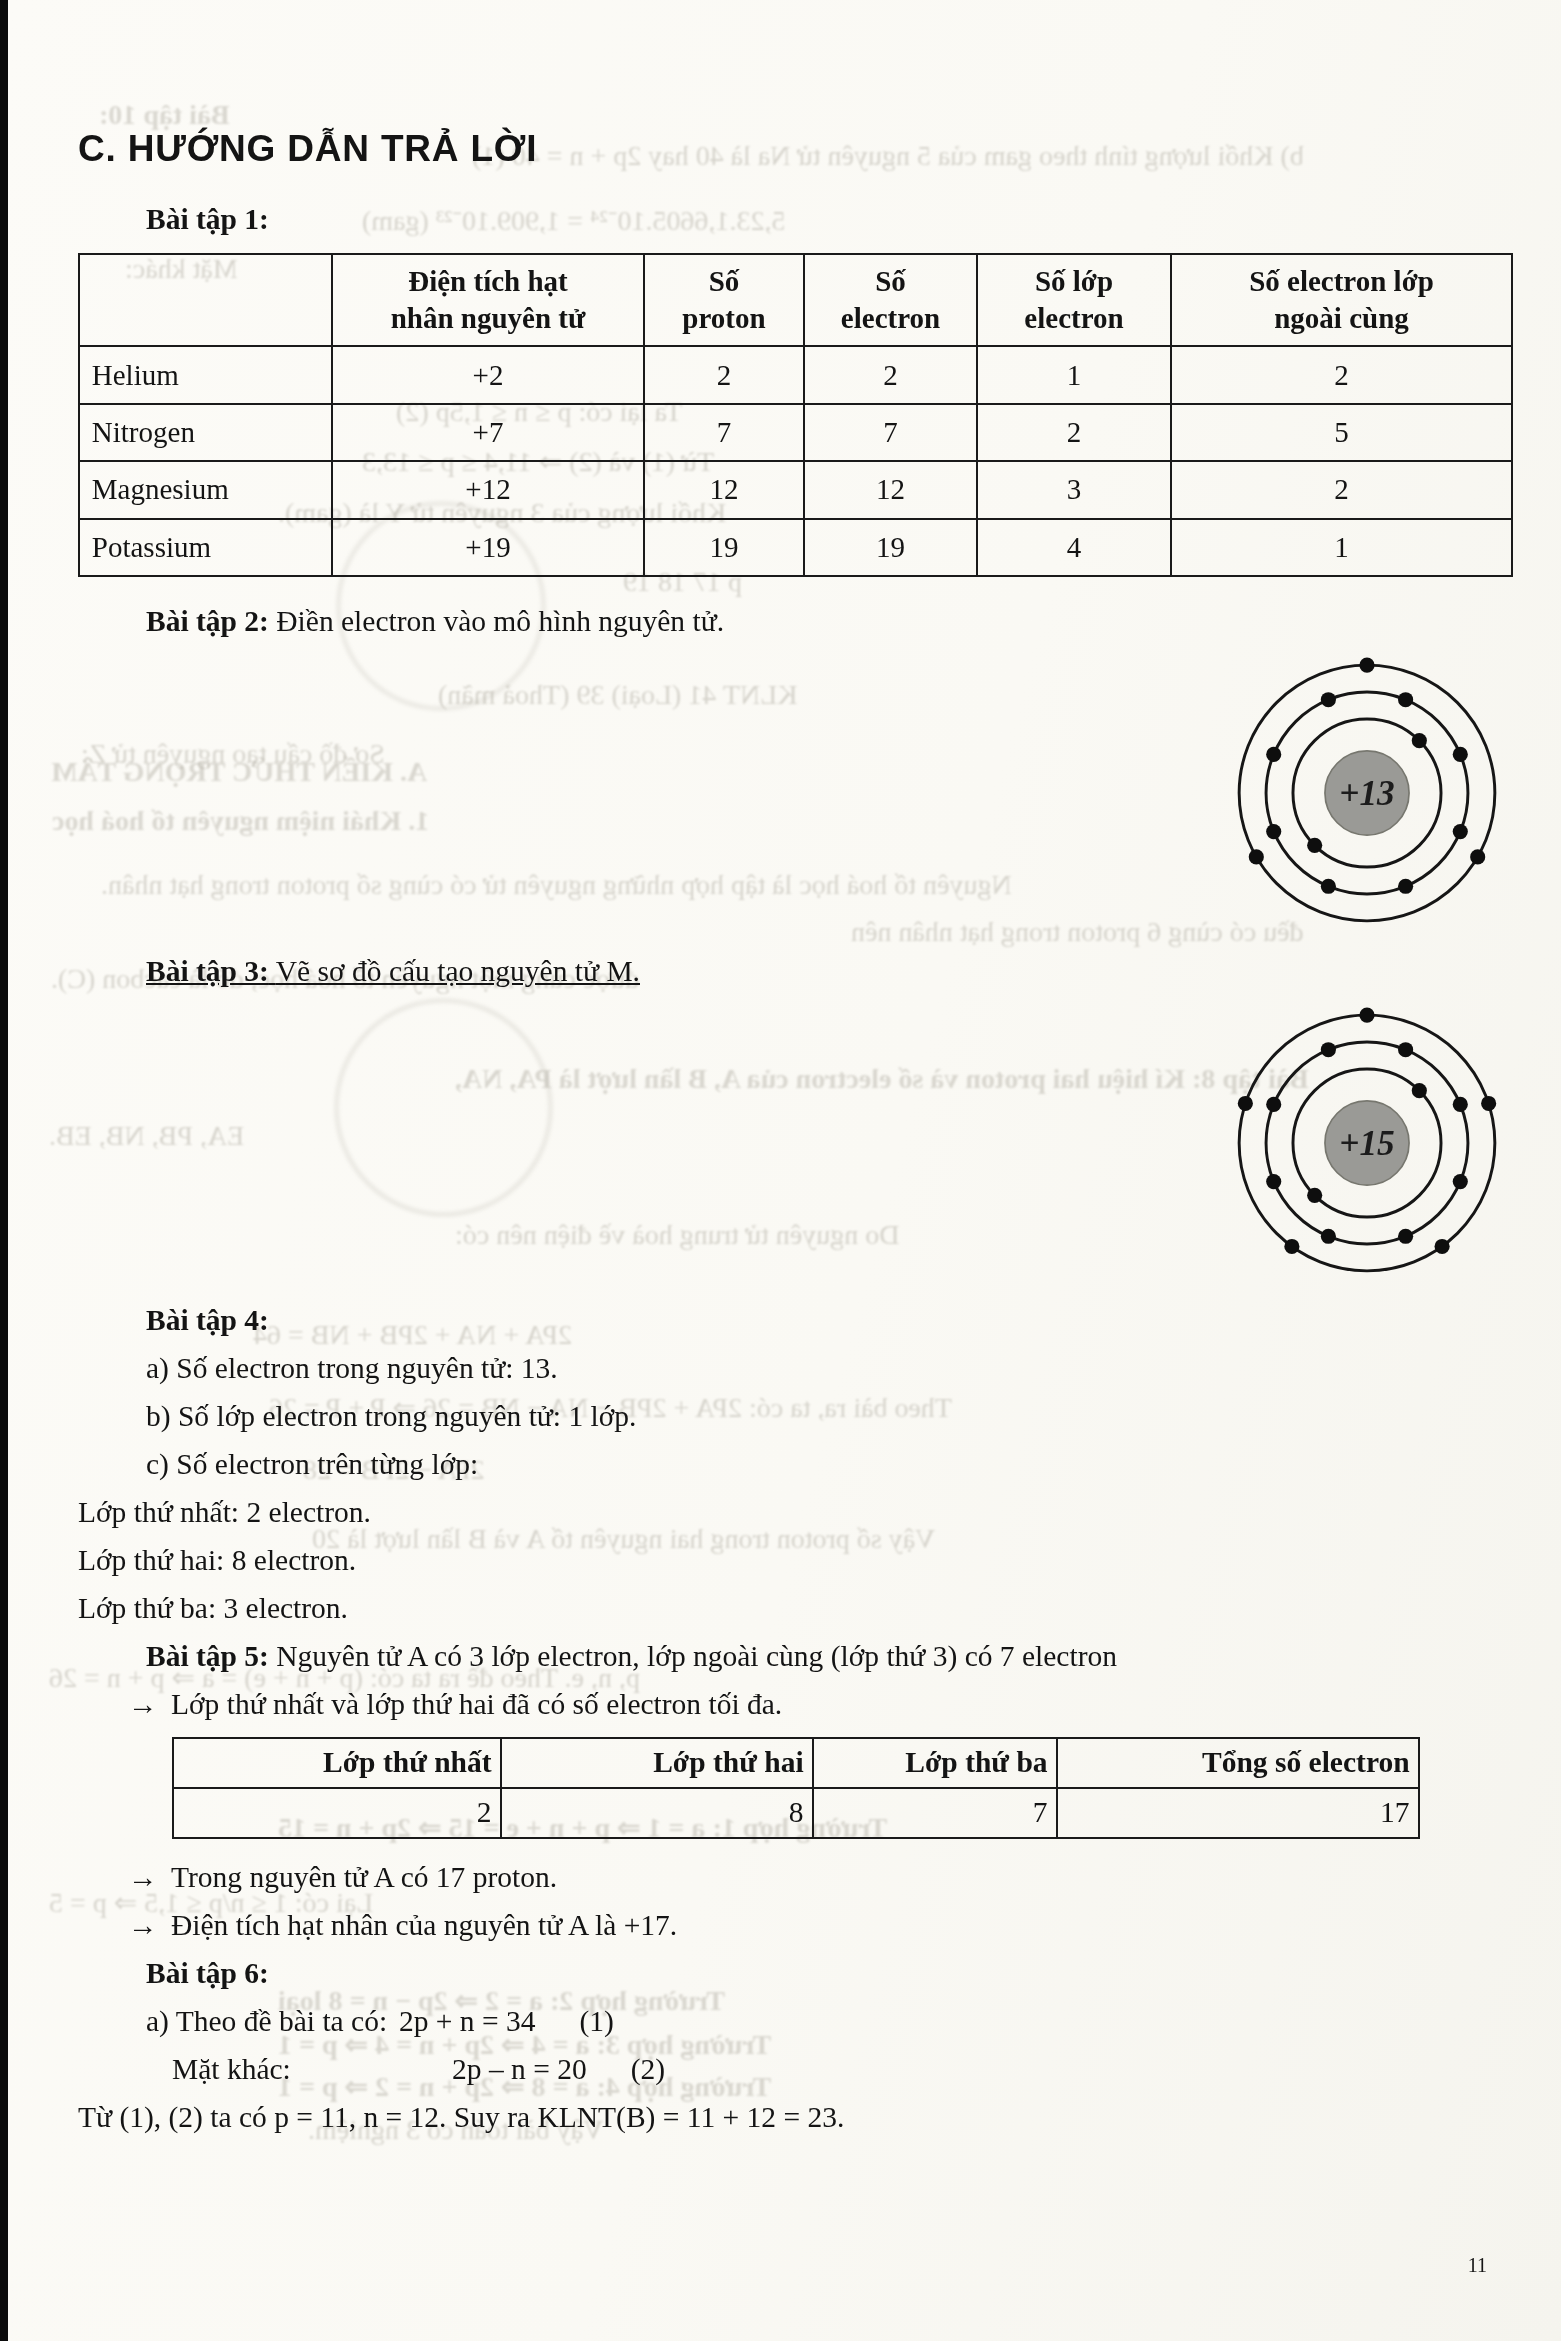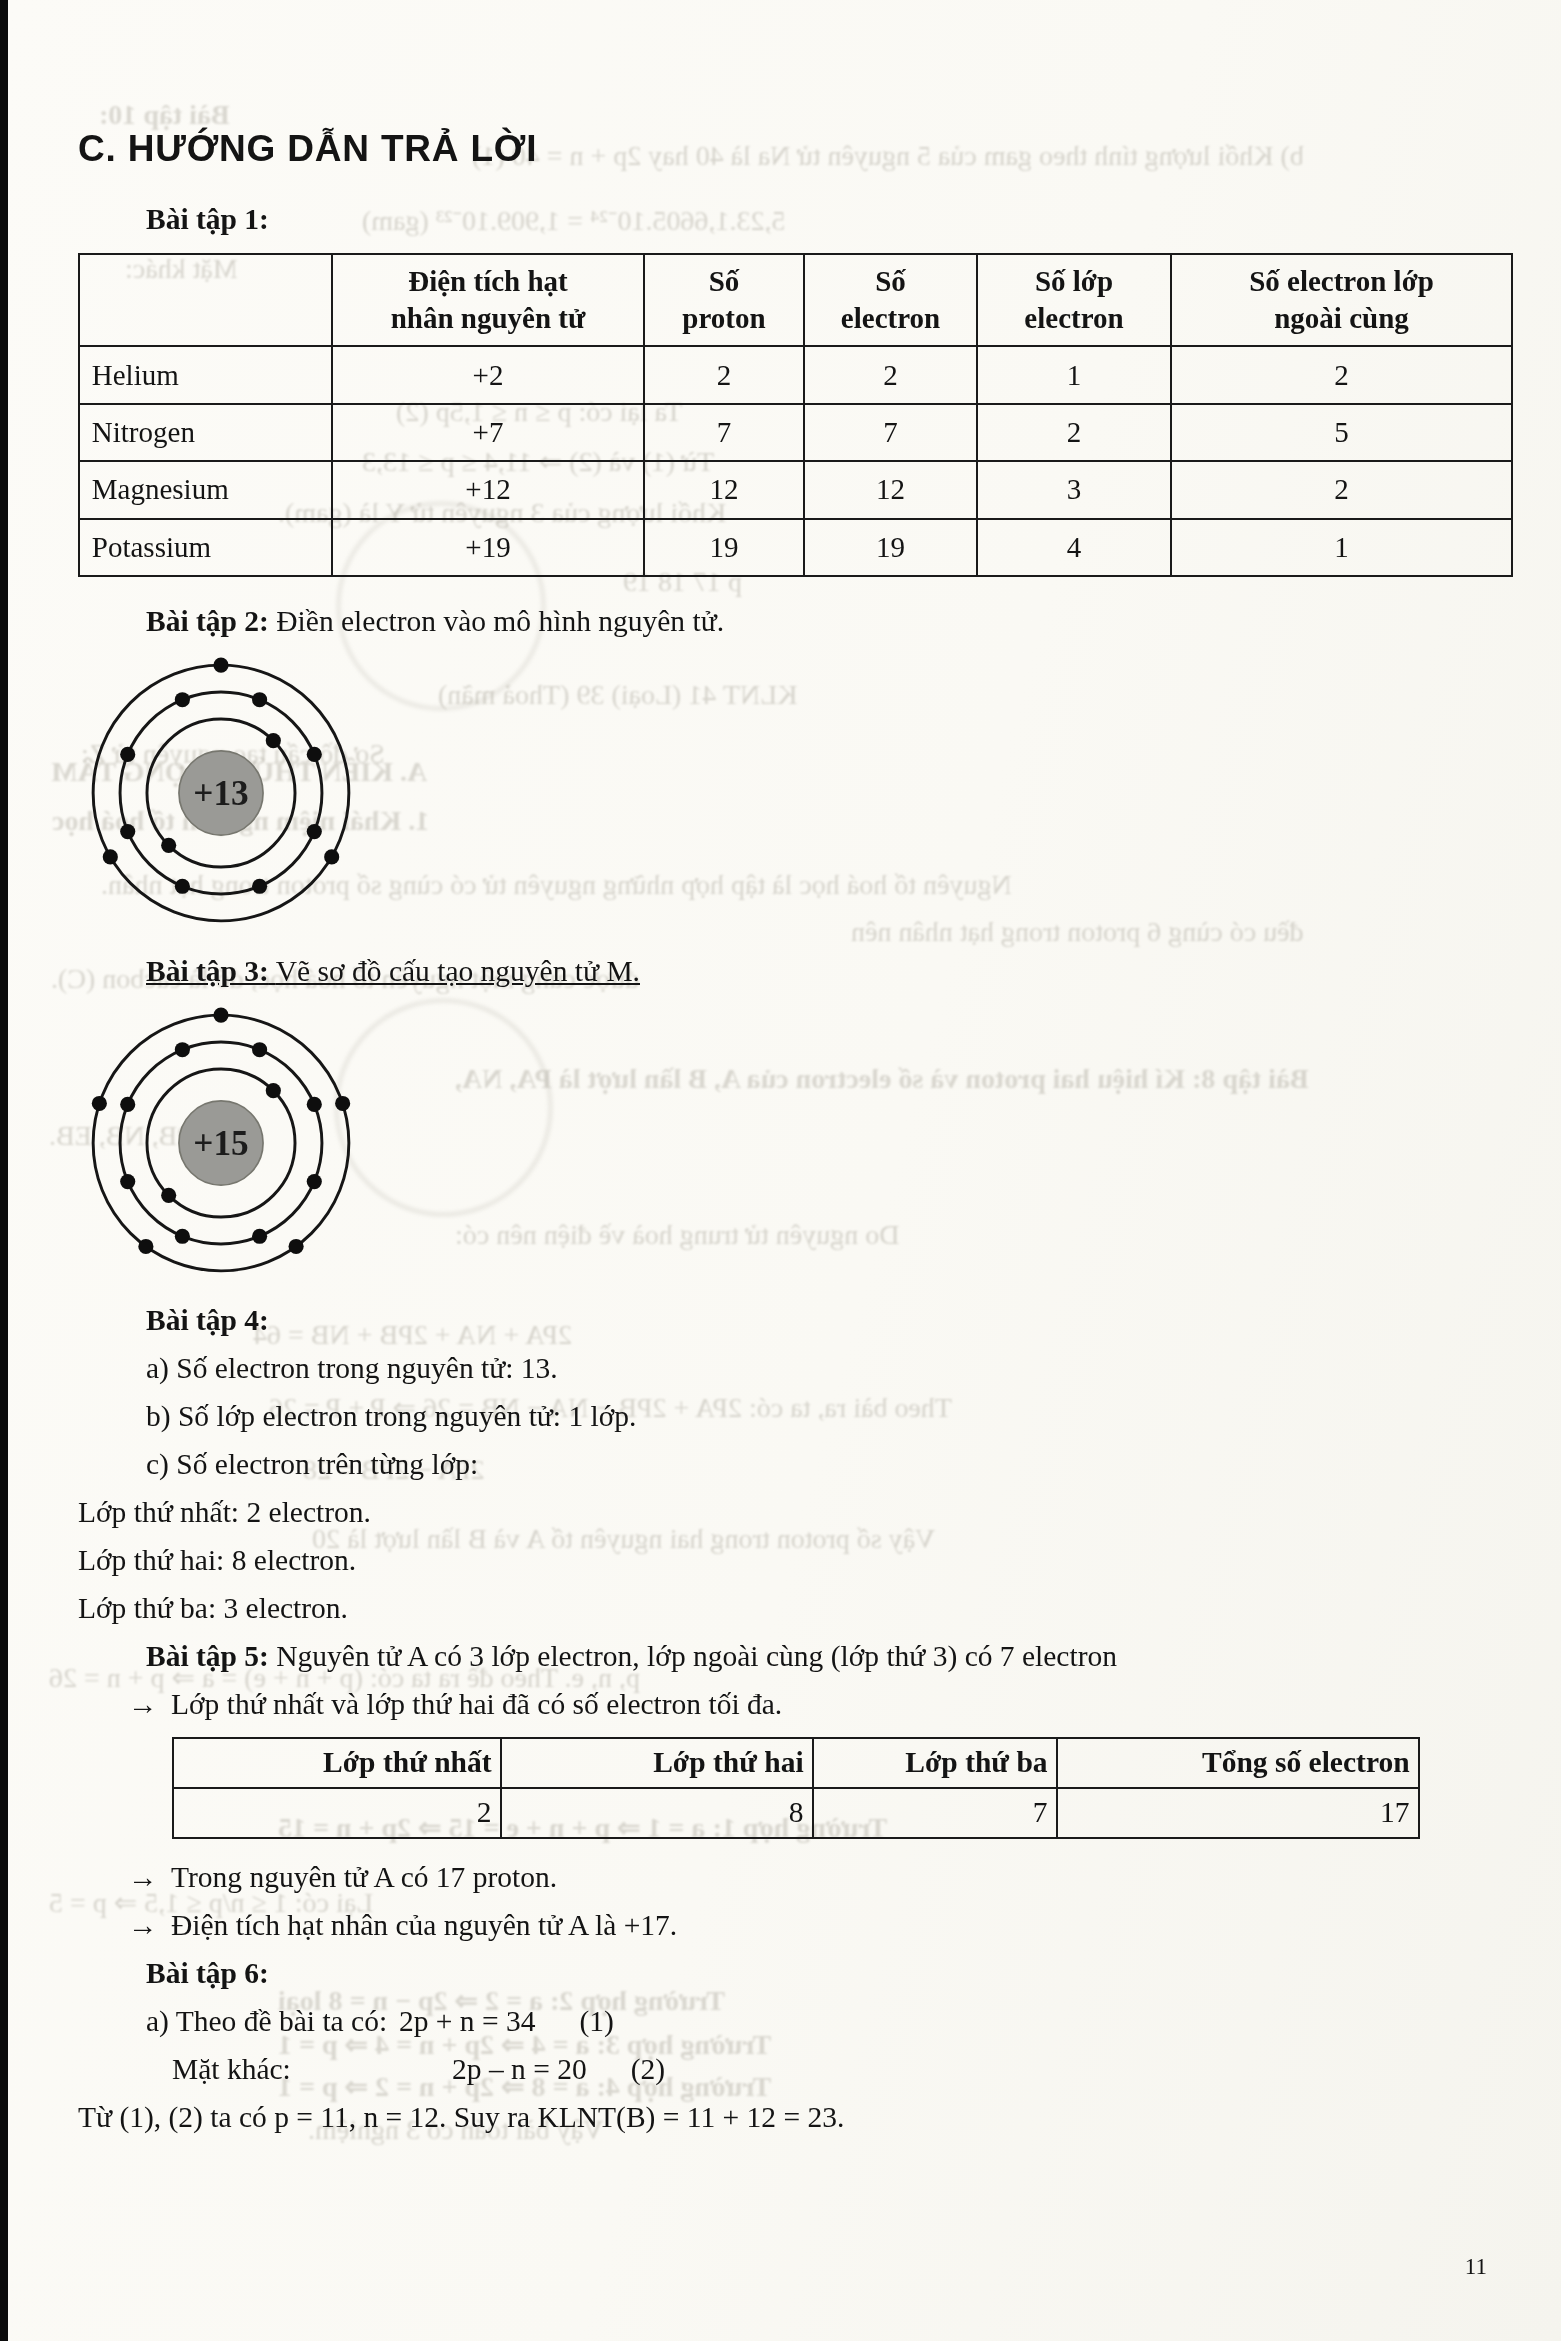--- a/index.html
+++ b/index.html
@@ -27,34 +27,34 @@
   .t1{width:1432px;margin:1.7px 0 20px 0;font-size:29px;table-layout:fixed;}
   .t1 th,.t1 td{border:2.5px solid #1a1a1a;text-align:center;padding:6.7px 5px;}
   .t1 th{font-weight:bold;white-space:pre-line;line-height:37px;padding:8.4px 5px;}
   .t1 td{height:42px;}
   .t1 td.name-cell{text-align:left;padding-left:11.8px;}
 
   .t2{width:1246px;margin:8.4px 0 13.5px 94px;font-size:29.5px;table-layout:fixed;}
   .t2 th,.t2 td{border:2.5px solid #1a1a1a;text-align:right;padding:7.6px 8.4px;}
   .t2 th{font-weight:bold;}
 
-  .atom-wrap{text-align:left;margin:5px 0 6.7px 0;}
+  .atom-wrap{text-align:right;margin:5px 0 6.7px 0;font-style:italic;}
   svg .shell{fill:none;stroke:#161616;stroke-width:3.5px;}
   svg .nucleus{fill:#9a9a96;stroke:#77776f;stroke-width:2px;}
   svg .nucleus-label{font-family:"Liberation Serif",serif;font-size:42px;font-weight:bold;fill:#1c1c1c;}
   svg .electron{fill:#0e0e0e;}
 
   .arrow-line{margin-left:50px;}
   .arrow{display:inline-block;margin-right:13.5px;}
 
   .eq{margin-left:11.8px;}
   .eq-num{margin-left:44px;}
   .eq-label-b{display:inline-block;margin-left:94px;width:280px;}
 
-  .page-number{position:absolute;right:74px;top:2254px;font-size:23px;z-index:2;margin-left:48px;}
+  .page-number{position:absolute;right:74px;top:2254px;font-size:20px;z-index:2;margin-left:48px;}
 </style>
 </head>
 <body>
 
 <div class="page">
   <div class="scan-edge"></div>
   <div class="bleed-layer" id="bleed-layer">
       <div class="bleed bold" style="left: 99px; top: 99px;">Bài tập 10:</div>
       <div class="bleed" style="left: 472px; top: 140px;">b) Khối lượng tính theo gam của 5 nguyên tử Na là 40 hay 2p + n = 40 (1)</div>
       <div class="bleed" style="left: 362px; top: 200px;">5,23.1,6605.10⁻²⁴ = 1,909.10⁻²³ (gam)</div>

